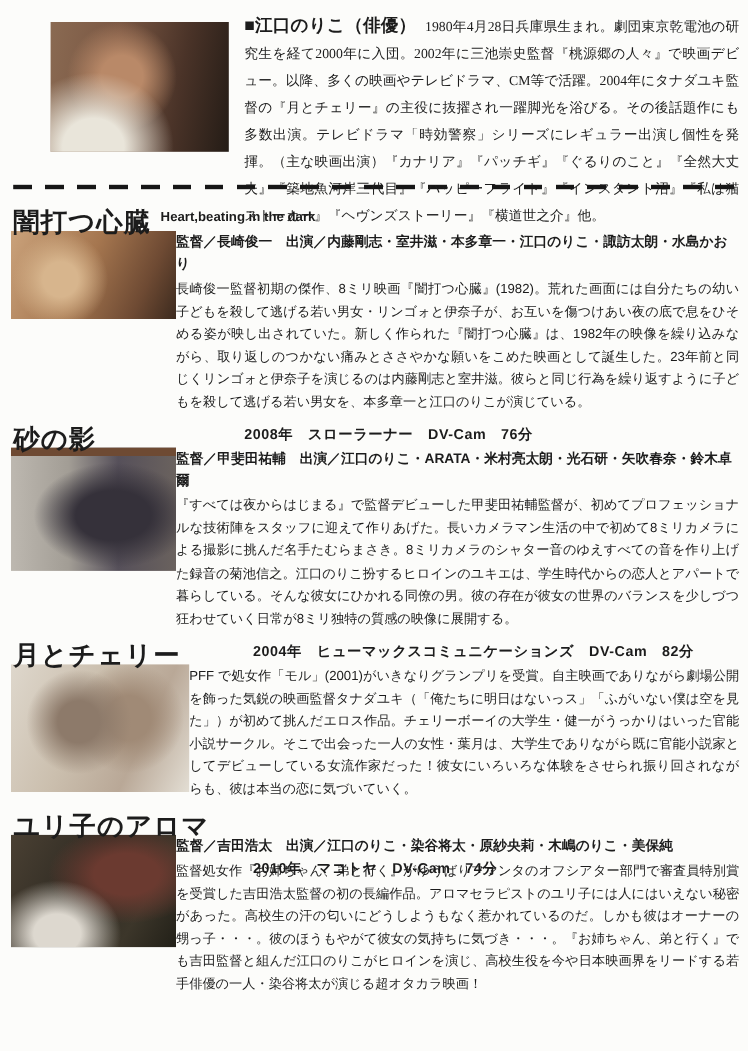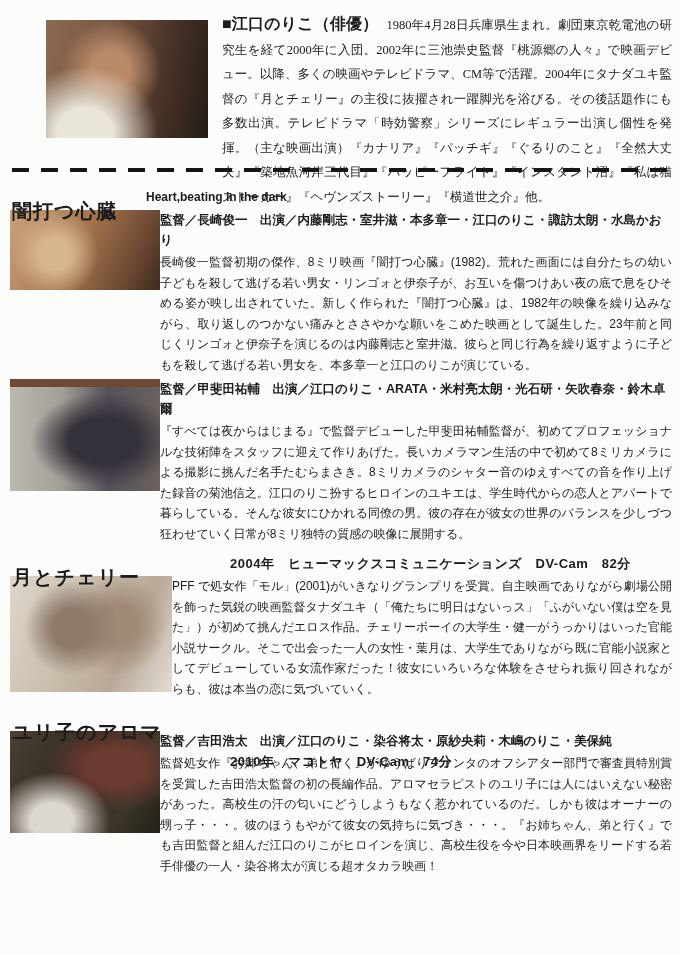--- a/index.html
+++ b/index.html
@@ -27,22 +27,22 @@
   .bio-name{font-family:"Liberation Sans",sans-serif;font-size:16px;
             font-weight:bold;margin-right:8px;}
 
   
   .dashes{height:4px;margin:10px 4px 10px 2px;
     background:repeating-linear-gradient(90deg,#161616 0 17px,transparent 17px 29px);}
 
   
   .film{margin-bottom:4px;}
   .film-head{position:relative;height:28px;}
-  .film-title{position:absolute;left:2px;top:16px;margin:0;
-              font-size:20px;font-weight:bold;letter-spacing:1px;}
+  .film-title{position:absolute;left:2px;top:4px;margin:0;
+              font-size:24px;font-weight:bold;letter-spacing:1px;}
   .film-sub{position:absolute;left:136px;top:8px;font-size:12px;font-weight:bold;}
   .film-info{position:absolute;top:7px;font-size:13px;font-weight:600;letter-spacing:.5px;}
   .f1 .film-info{left:282px;}
   .f2 .film-info{left:212px;}
   .f3 .film-info{left:220px;}
   .f4 .film-info{left:220px;margin-top:43px;}
   .film-body{display:flex;gap:0;}
   .film-photo{flex:none;width:150px;}
   .f1 .film-photo{height:80px;
     background:
@@ -87,20 +87,24 @@
     <div class="film-body">
       <div class="photo film-photo"></div>
       <div class="film-text">
         <p class="credits">監督／長崎俊一　出演／内藤剛志・室井滋・本多章一・江口のりこ・諏訪太朗・水島かおり</p>
         <p class="desc">長崎俊一監督初期の傑作、8ミリ映画『闇打つ心臓』(1982)。荒れた画面には自分たちの幼い子どもを殺して逃げる若い男女・リンゴォと伊奈子が、お互いを傷つけあい夜の底で息をひそめる姿が映し出されていた。新しく作られた『闇打つ心臓』は、1982年の映像を繰り込みながら、取り返しのつかない痛みとささやかな願いをこめた映画として誕生した。23年前と同じくリンゴォと伊奈子を演じるのは内藤剛志と室井滋。彼らと同じ行為を繰り返すように子どもを殺して逃げる若い男女を、本多章一と江口のりこが演じている。</p>
       </div>
     </div>
   </section>
 
   <section class="film f2">
+    <div class="film-head">
+      <h2 class="film-title">砂の影</h2>
+      <span class="film-info">2008年　スローラーナー　DV-Cam　76分</span>
+    </div>
     <div class="film-body">
       <div class="photo film-photo"></div>
       <div class="film-text">
         <p class="credits">監督／甲斐田祐輔　出演／江口のりこ・ARATA・米村亮太朗・光石研・矢吹春奈・鈴木卓爾</p>
         <p class="desc">『すべては夜からはじまる』で監督デビューした甲斐田祐輔監督が、初めてプロフェッショナルな技術陣をスタッフに迎えて作りあげた。長いカメラマン生活の中で初めて8ミリカメラによる撮影に挑んだ名手たむらまさき。8ミリカメラのシャター音のゆえすべての音を作り上げた録音の菊池信之。江口のりこ扮するヒロインのユキエは、学生時代からの恋人とアパートで暮らしている。そんな彼女にひかれる同僚の男。彼の存在が彼女の世界のバランスを少しづつ狂わせていく日常が8ミリ独特の質感の映像に展開する。</p>
       </div>
     </div>
   </section>
 
   <section class="film f3">

